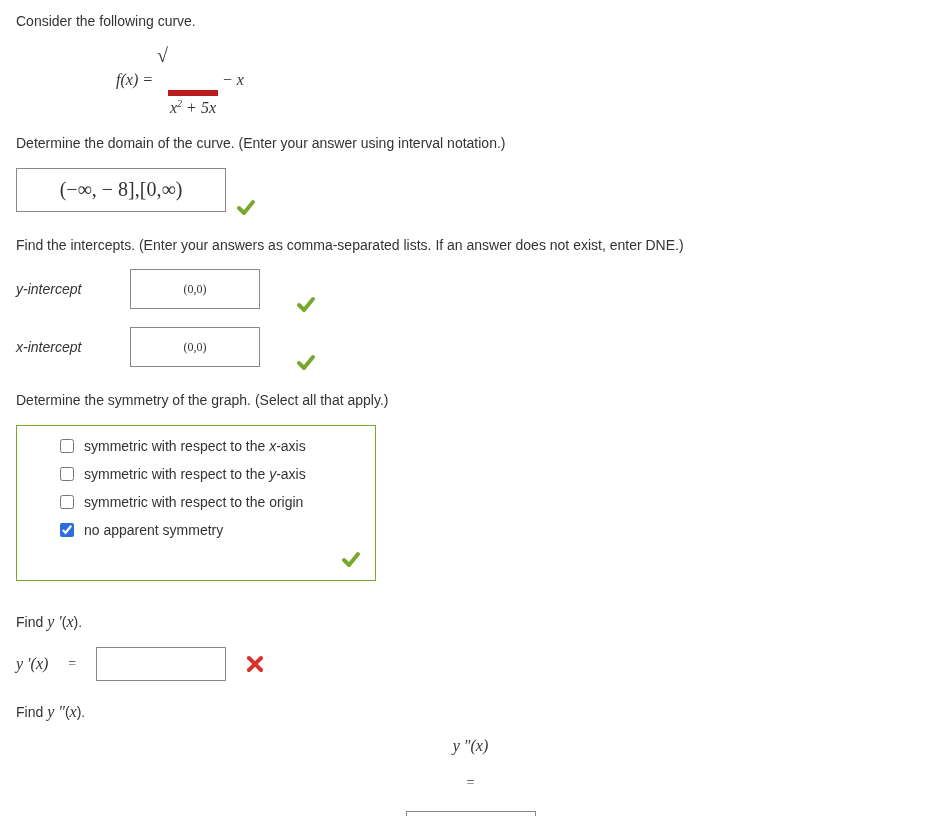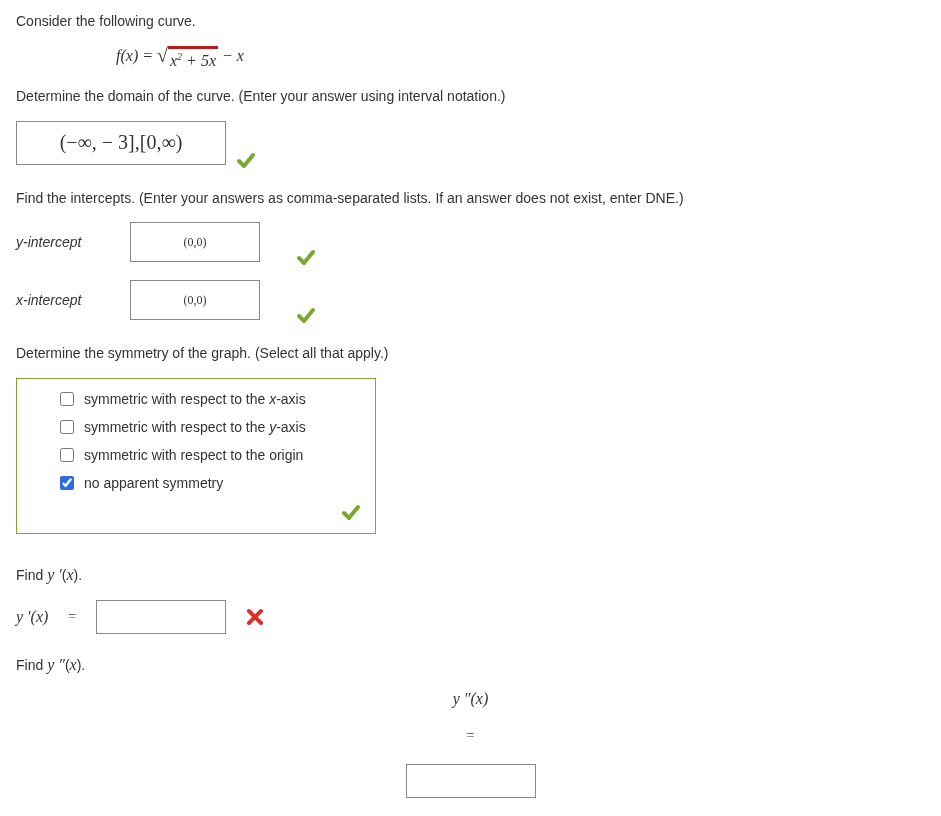--- a/index.html
+++ b/index.html
@@ -22,23 +22,24 @@
       font-style: italic;
     }
     .equation-row .fn { font-style: italic; }
     .sqrt-wrap {
       display: inline-flex;
       align-items: flex-start;
       vertical-align: middle;
     }
     .radical { font-style: normal; font-size: 20px; line-height: 18px; }
     .under-sqrt {
-      border-top: 3px solid #b91c1c;
+      border-top: 6px solid #b91c1c;
       padding: 0 2px;
       line-height: 16px;
+      margin-top: 44px;
     }
     .sup { font-size: 10px; vertical-align: super; }
     .answer-box {
       display: inline-flex;
       align-items: center;
       justify-content: center;
       border: 1px solid #888;
       background: #fff;
       height: 40px;
       min-width: 130px;
@@ -120,21 +121,21 @@
     </span>
   </span>
   <span> − x</span>
 </div>
 
 
 <div class="prompt-text">Determine the domain of the curve. (Enter your answer using interval notation.)</div>
 
 
 <div style="margin-bottom:24px; display:flex; align-items:flex-end; gap:4px;">
-  <span class="answer-box lg">(−∞, − 3],[0,∞)</span>
+  <span class="answer-box lg">(−∞, − 8],[0,∞)</span>
   <span class="check-icon" style="align-self:flex-end; margin-bottom:-6px;">
     <svg width="20" height="20" viewBox="0 0 20 20">
         <path d="M3 10 L8 15 L17 4" stroke="#7aa82f" stroke-width="4" fill="none" stroke-linecap="round" stroke-linejoin="round"></path>
       </svg>
   </span>
 </div>
 
 
 <div class="prompt-text">Find the intercepts. (Enter your answers as comma-separated lists. If an answer does not exist, enter DNE.)</div>
 

